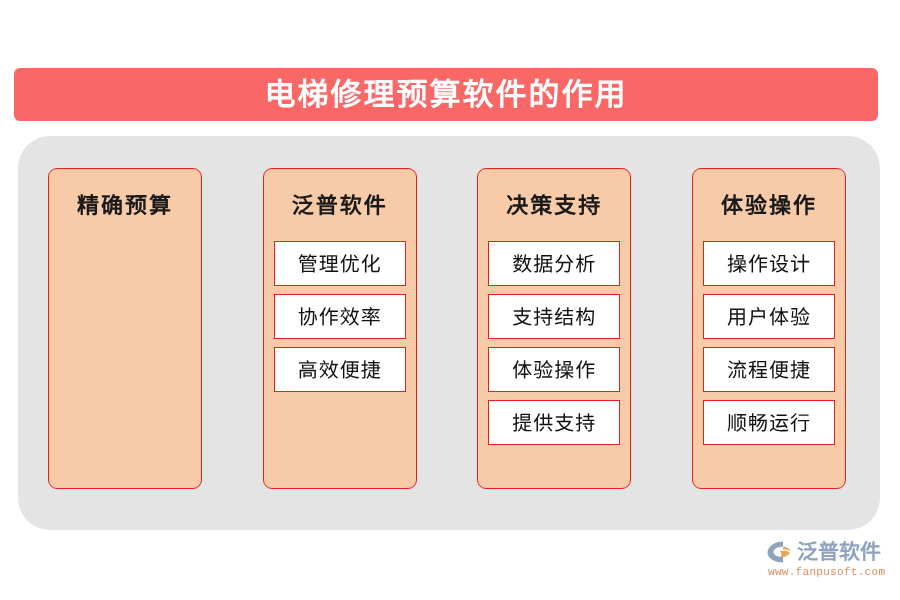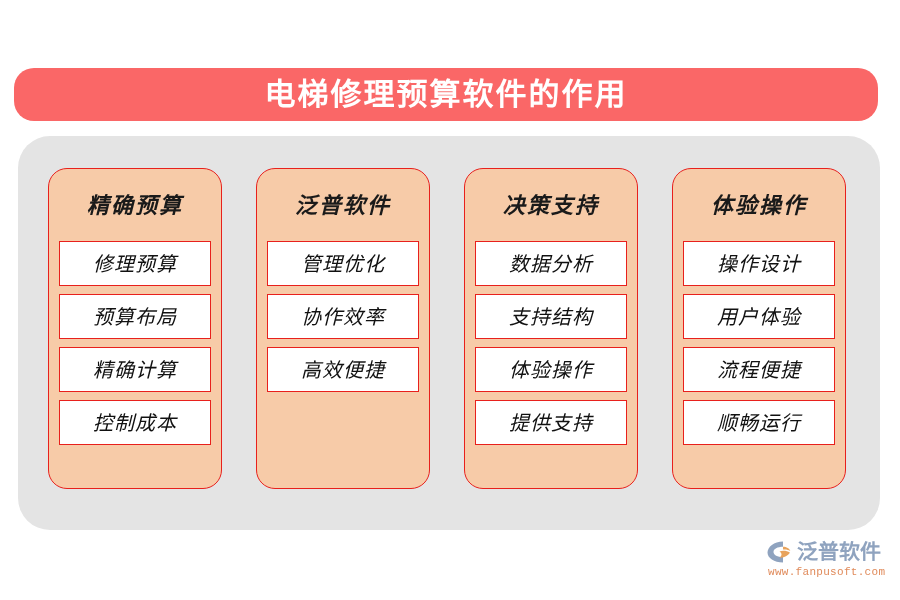--- a/index.html
+++ b/index.html
@@ -24,21 +24,21 @@
   }
 
   
   #title-banner {
     position: absolute;
     left: 14px;
     top: 68px;
     width: 864px;
     height: 53px;
     background: #fa6767;
-    border-radius: 20px;
+    border-radius: 6px;
     display: flex;
     align-items: center;
     justify-content: center;
     box-sizing: border-box;
   }
   #title-banner .title-text {
     color: #ffffff;
     font-size: 31px;
     font-weight: 700;
     letter-spacing: 2px;
@@ -94,31 +94,30 @@
     left: 48px;
     top: 168px;
     width: 798px;
     height: 321px;
     display: flex;
     justify-content: space-between;
     z-index: 2;
   }
 
   .column {
-    width: 174px;
+    width: 154px;
     height: 321px;
     background: #f7cba8;
     border: 1.5px solid #e8201c;
-    border-radius: 19px;
+    border-radius: 9px;
     box-sizing: border-box;
     display: flex;
     flex-direction: column;
     align-items: center;
     padding: 0 10px;
-    font-style: italic;
   }
 
   .column-header {
     font-size: 22px;
     font-weight: 700;
     color: #1a1a1a;
     letter-spacing: 2px;
     height: 72px;
     display: flex;
     align-items: center;
@@ -212,34 +211,20 @@
 
   <div id="watermark">
     <span class="wm-name">泛普软件</span>
     <span class="wm-sub">FANPU SOFTWARE</span>
   </div>
 
   <div id="columns">
 
     <div class="column">
       <div class="column-header">精确预算</div>
-      <div class="cells">
-        <div class="cell">
-            <span class="cell-label">修理预算</span>
-          </div>
-        <div class="cell">
-            <span class="cell-label">预算布局</span>
-          </div>
-        <div class="cell">
-            <span class="cell-label">精确计算</span>
-          </div>
-        <div class="cell">
-            <span class="cell-label">控制成本</span>
-          </div>
-      </div>
     </div>
 
     <div class="column">
       <div class="column-header">泛普软件</div>
       <div class="cells">
         <div class="cell">
             <span class="cell-label">管理优化</span>
           </div>
         <div class="cell">
             <span class="cell-label">协作效率</span>

